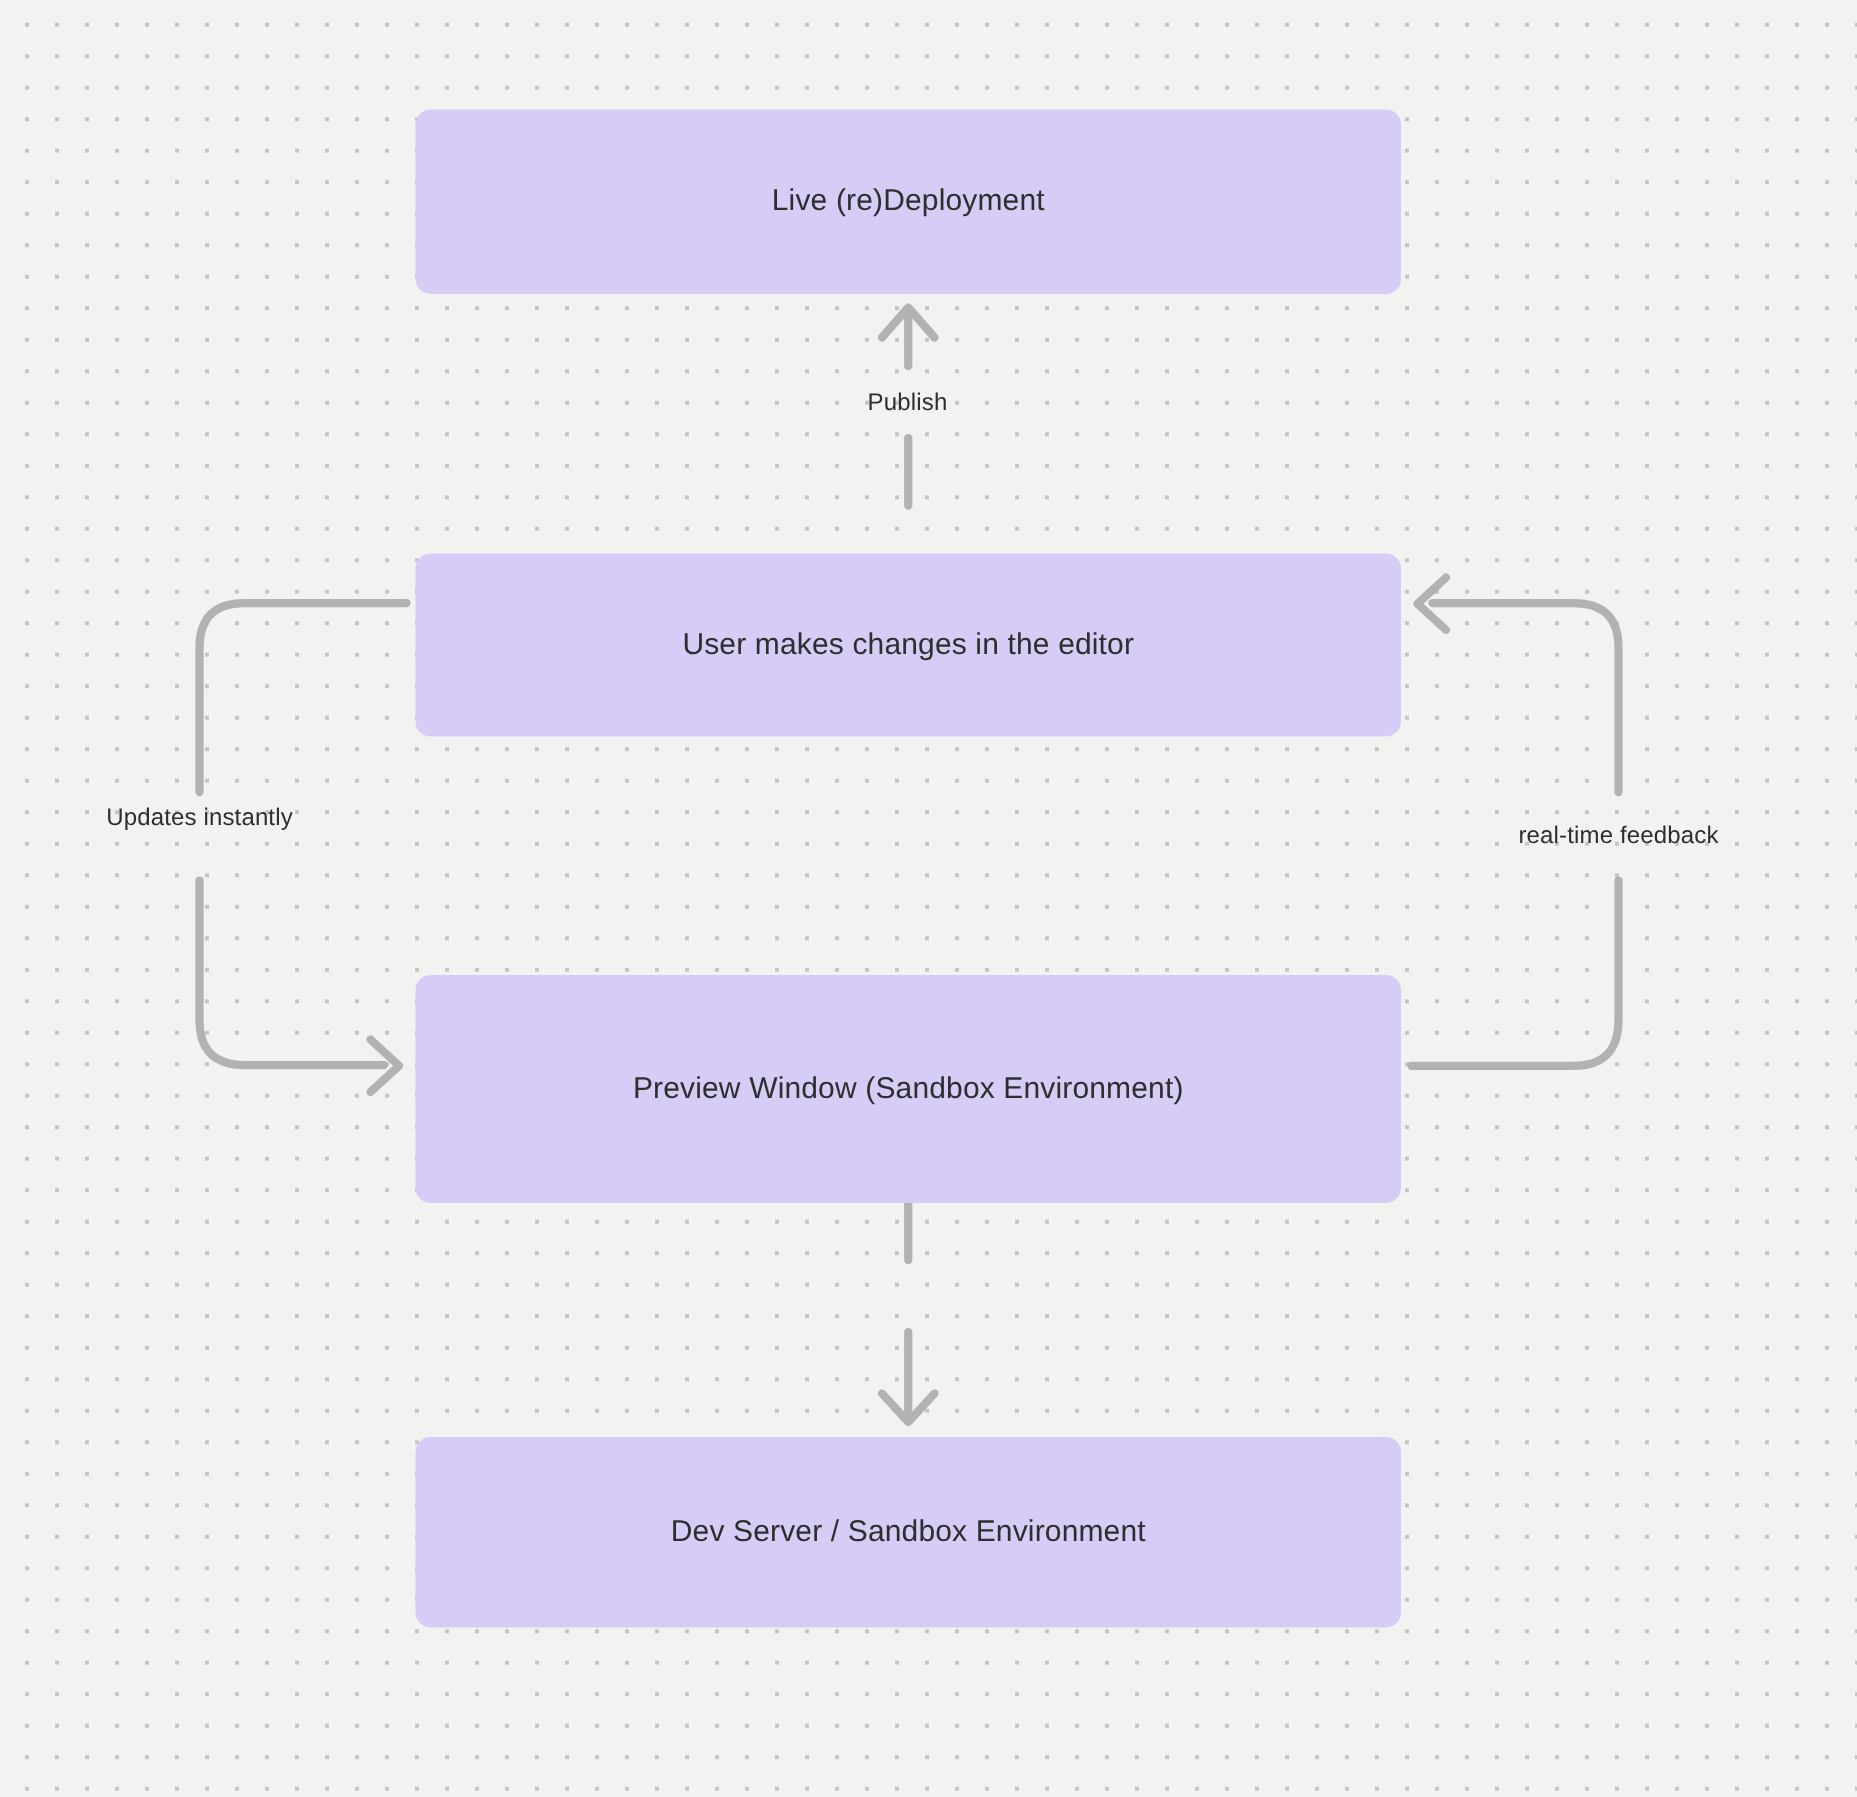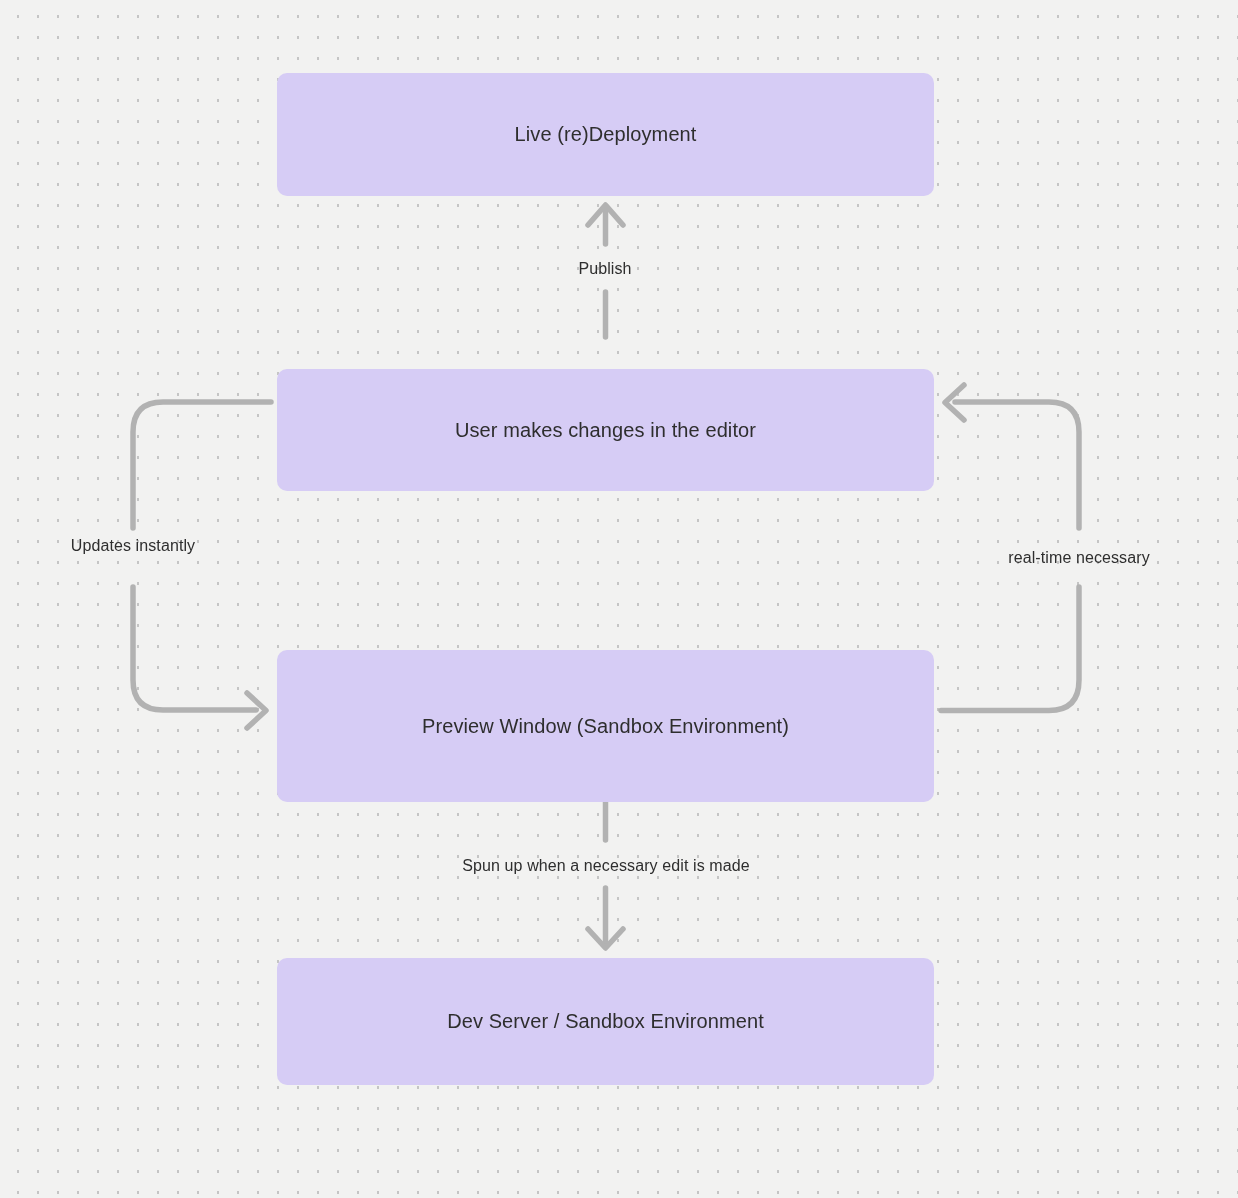--- a/index.html
+++ b/index.html
@@ -114,16 +114,15 @@
   <div class="node" id="node-preview">
     <span class="node-label">Preview Window (Sandbox Environment)</span>
   </div>
 
   <div class="node" id="node-devserver">
     <span class="node-label">Dev Server / Sandbox Environment</span>
   </div>
 
   <div class="edge-label" id="label-publish">Publish</div>
   <div class="edge-label" id="label-updates">Updates instantly</div>
-  <div class="edge-label" id="label-feedback">real-time necessary</div>
-  <div class="edge-label" id="label-spunup">Spun up when a necessary edit is made</div>
+  <div class="edge-label" id="label-feedback">real-time feedback</div>
 
 </div>
 
 </body></html>

